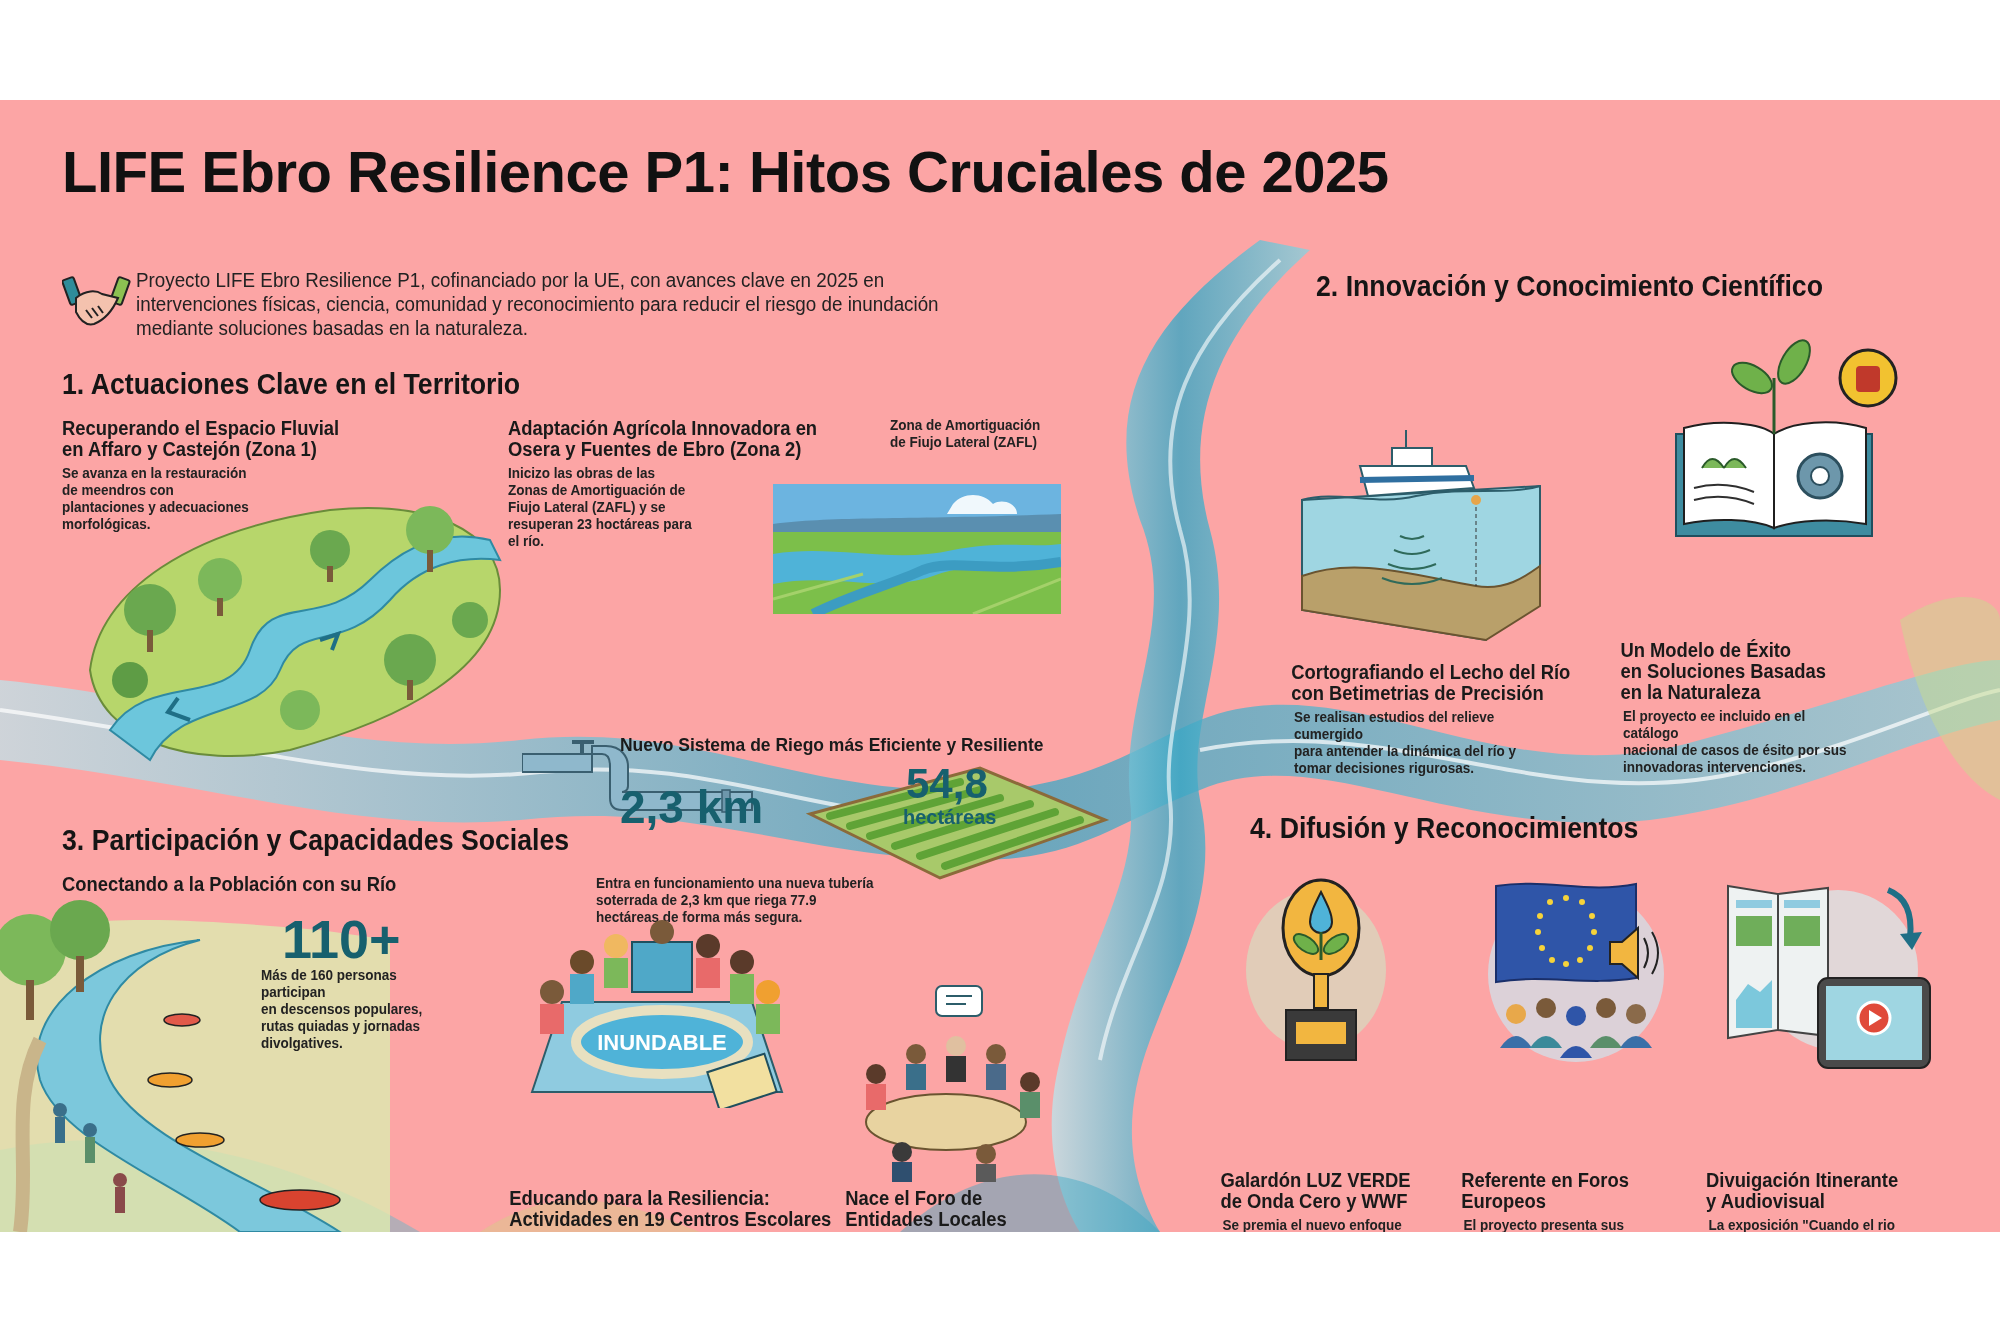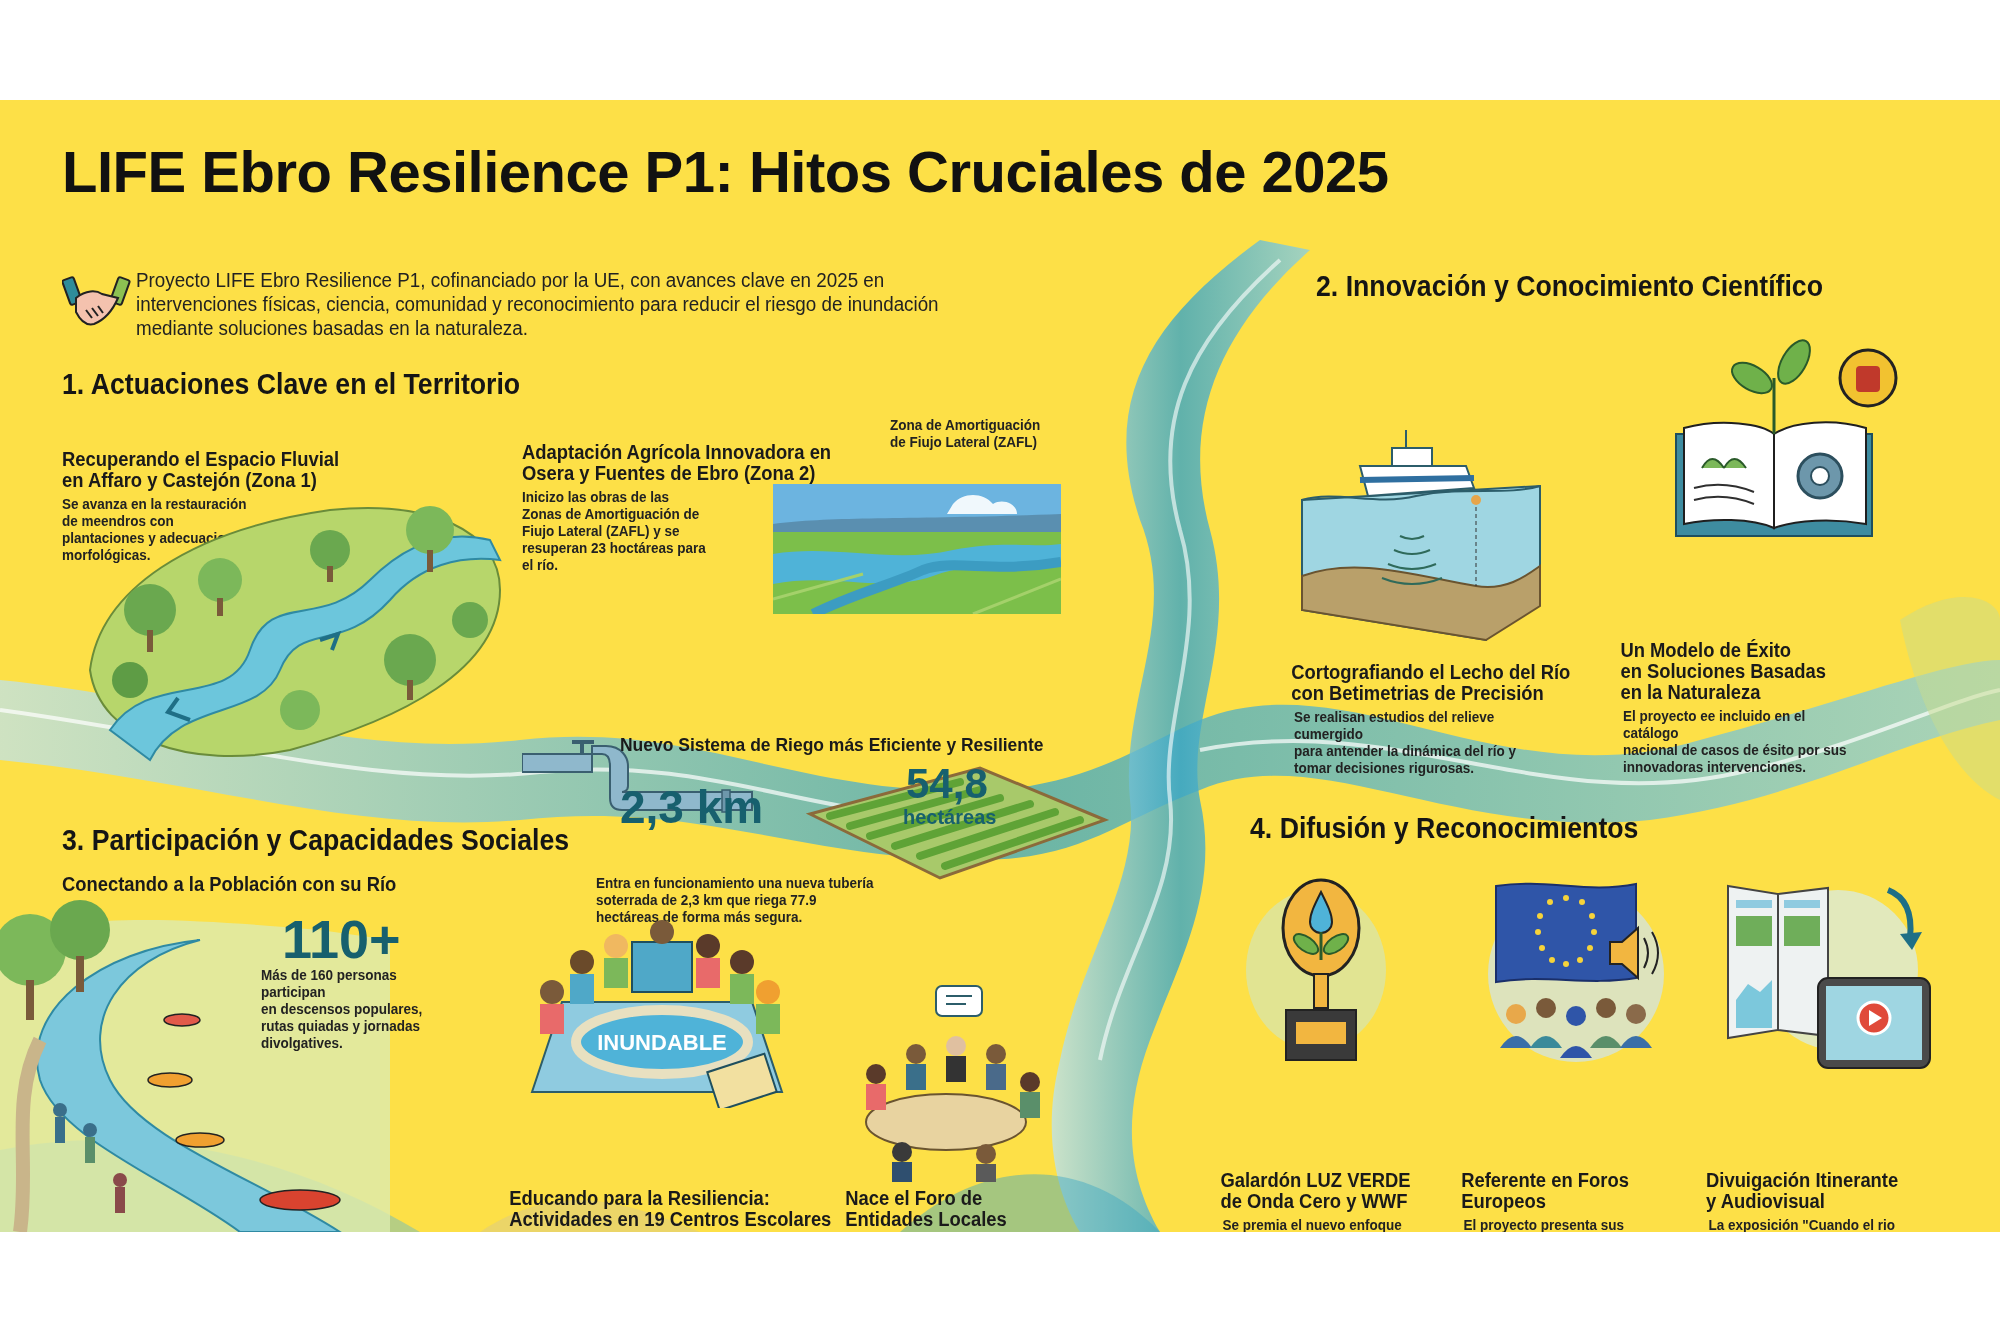--- a/index.html
+++ b/index.html
@@ -1,19 +1,19 @@
 <!DOCTYPE html>
 <html><head>
 <meta charset="utf-8">
 <style>
   * { box-sizing: border-box; margin: 0; padding: 0; }
   html, body { width: 2000px; height: 1333px; background: #ffffff; overflow: hidden; }
   body { font-family: "Liberation Sans", "DejaVu Sans", sans-serif; color: #1b1b1b; position: relative; }
 
-  .canvas { position: absolute; left: 0; top: 100px; width: 2000px; height: 1132px; background: #fde047; overflow: hidden; padding-left: 30px; }
+  .canvas { position: absolute; left: 0; top: 100px; width: 2000px; height: 1132px; background: #fca5a5; overflow: hidden; padding-left: 30px; }
   .river { position: absolute; left: 0; top: 0; width: 2000px; height: 1132px; pointer-events: none; }
 
   .abs { position: absolute; }
   .title { left: 62px; top: 38px; font-size: 58px; font-weight: 700; letter-spacing: -0.5px; color: #111; }
 
   .intro { left: 62px; top: 168px; width: 1000px; display: flex; gap: 4px; align-items: flex-start; }
   .intro-text { font-size: 20px; line-height: 24px; color: #222; transform: scaleX(0.94); transform-origin: left; }
   .handshake { width: 70px; height: 60px; flex: 0 0 70px; margin-top: 4px; }
 
   .h2 { font-size: 29px; font-weight: 700; color: #151515; transform: scaleX(0.92); transform-origin: left; white-space: nowrap; }
@@ -61,21 +61,21 @@
       <rect x="4" y="6" width="12" height="26" rx="2" transform="rotate(-20 10 19)" fill="#2e8c9a" stroke="#222" stroke-width="2"></rect>
       <rect x="52" y="6" width="12" height="26" rx="2" transform="rotate(20 58 19)" fill="#8cc152" stroke="#222" stroke-width="2"></rect>
       <path d="M14,26 C24,18 34,18 40,22 L56,26 C50,40 42,48 32,52 C24,54 18,48 14,40 Z" fill="#f4c2ae" stroke="#222" stroke-width="2"></path>
       <path d="M24,38 l6,8 M30,36 l6,8 M36,34 l5,7" stroke="#222" stroke-width="2"></path>
     </svg>
     <div class="intro-text">Proyecto LIFE Ebro Resilience P1, cofinanciado por la UE, con avances clave en 2025 en intervenciones físicas, ciencia, comunidad y reconocimiento para reducir el riesgo de inundación mediante soluciones basadas en la naturaleza.</div>
   </div>
 
   <div class="abs h2 left" style="left:62px; top:268px;">1. Actuaciones Clave en el Territorio</div>
 
-  <div class="abs" style="left:62px; top:318px; width:320px;margin-top:31px;">
+  <div class="abs" style="left:62px; top:318px; width:320px;">
     <div class="h3 left">Recuperando el Espacio Fluvial</div>
     <div class="h3 left">en Affaro y Castejón (Zona 1)</div>
     <div class="body left" style="width:210px; margin-top:4px;">Se avanza en la restauración de meendros con plantaciones y adecuaciones morfológicas.</div>
   </div>
 
   <svg class="abs" style="left:70px; top:370px;" width="440" height="300" viewBox="0 0 440 300">
     <path d="M20,200 C30,120 120,60 260,40 C360,30 430,60 430,120 C430,200 330,250 220,280 C120,300 30,270 20,200 Z" fill="#b7d66b" stroke="#6a8c3a" stroke-width="2"></path>
     <path d="M40,260 C80,200 160,240 180,180 C200,120 250,160 300,110 C340,70 380,60 420,70 L430,90 C390,85 350,95 320,130 C270,185 230,150 210,200 C190,250 110,230 80,290 Z" fill="#6cc6dc" stroke="#2f8aa3" stroke-width="2"></path>
     <path d="M120,250 l-22,-8 l10,-14" stroke="#1f6f86" stroke-width="4" fill="none"></path>
     <path d="M250,170 l18,-6 l-6,16" stroke="#1f6f86" stroke-width="4" fill="none"></path>
@@ -87,21 +87,21 @@
       <rect x="257" y="96" width="6" height="16" fill="#7a5a3a"></rect>
     <circle cx="360" cy="60" r="24" fill="#7cb85a"></circle>
       <rect x="357" y="80" width="6" height="22" fill="#7a5a3a"></rect>
     <circle cx="340" cy="190" r="26" fill="#6aa84f"></circle>
       <rect x="337" y="210" width="6" height="20" fill="#7a5a3a"></rect>
     <circle cx="60" cy="210" r="18" fill="#5e9c45"></circle>
     <circle cx="230" cy="240" r="20" fill="#7cb85a"></circle>
     <circle cx="400" cy="150" r="18" fill="#6aa84f"></circle>
   </svg>
 
-  <div class="abs" style="left:522px; top:318px; width:330px;margin-top:24px;">
+  <div class="abs" style="left:508px; top:318px; width:330px;">
     <div class="h3 left">Adaptación Agrícola Innovadora en</div>
     <div class="h3 left">Osera y Fuentes de Ebro (Zona 2)</div>
     <div class="body left" style="width:210px; margin-top:4px;">Inicizo las obras de las Zonas de Amortiguación de Fiujo Lateral (ZAFL) y se resuperan 23 hoctáreas para el río.</div>
   </div>
 
   <div class="abs center" style="left:880px; top:316px; width:200px;">
     <div class="body cent" style="font-size:15px;">Zona de Amortiguación</div>
     <div class="body cent" style="font-size:15px;">de Fiujo Lateral (ZAFL)</div>
   </div>
 

